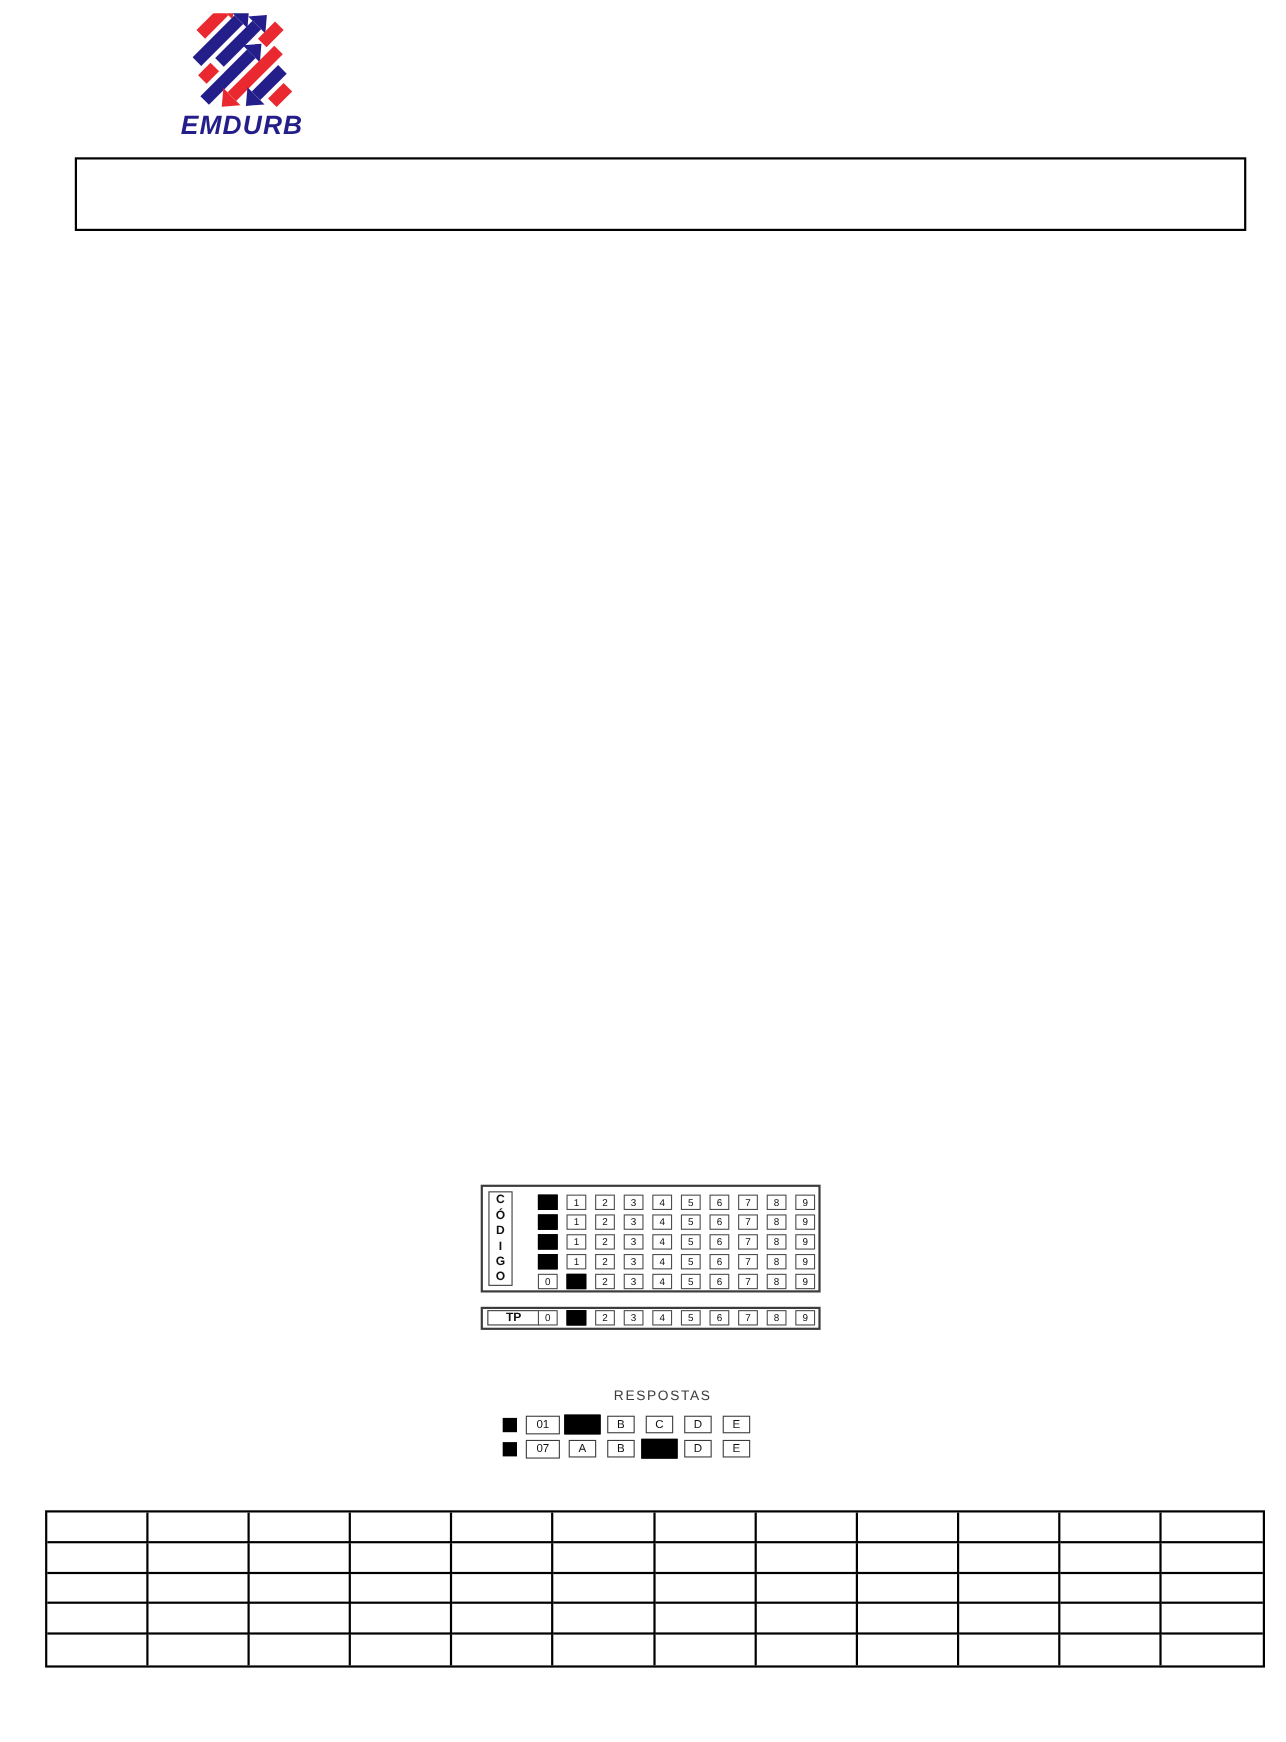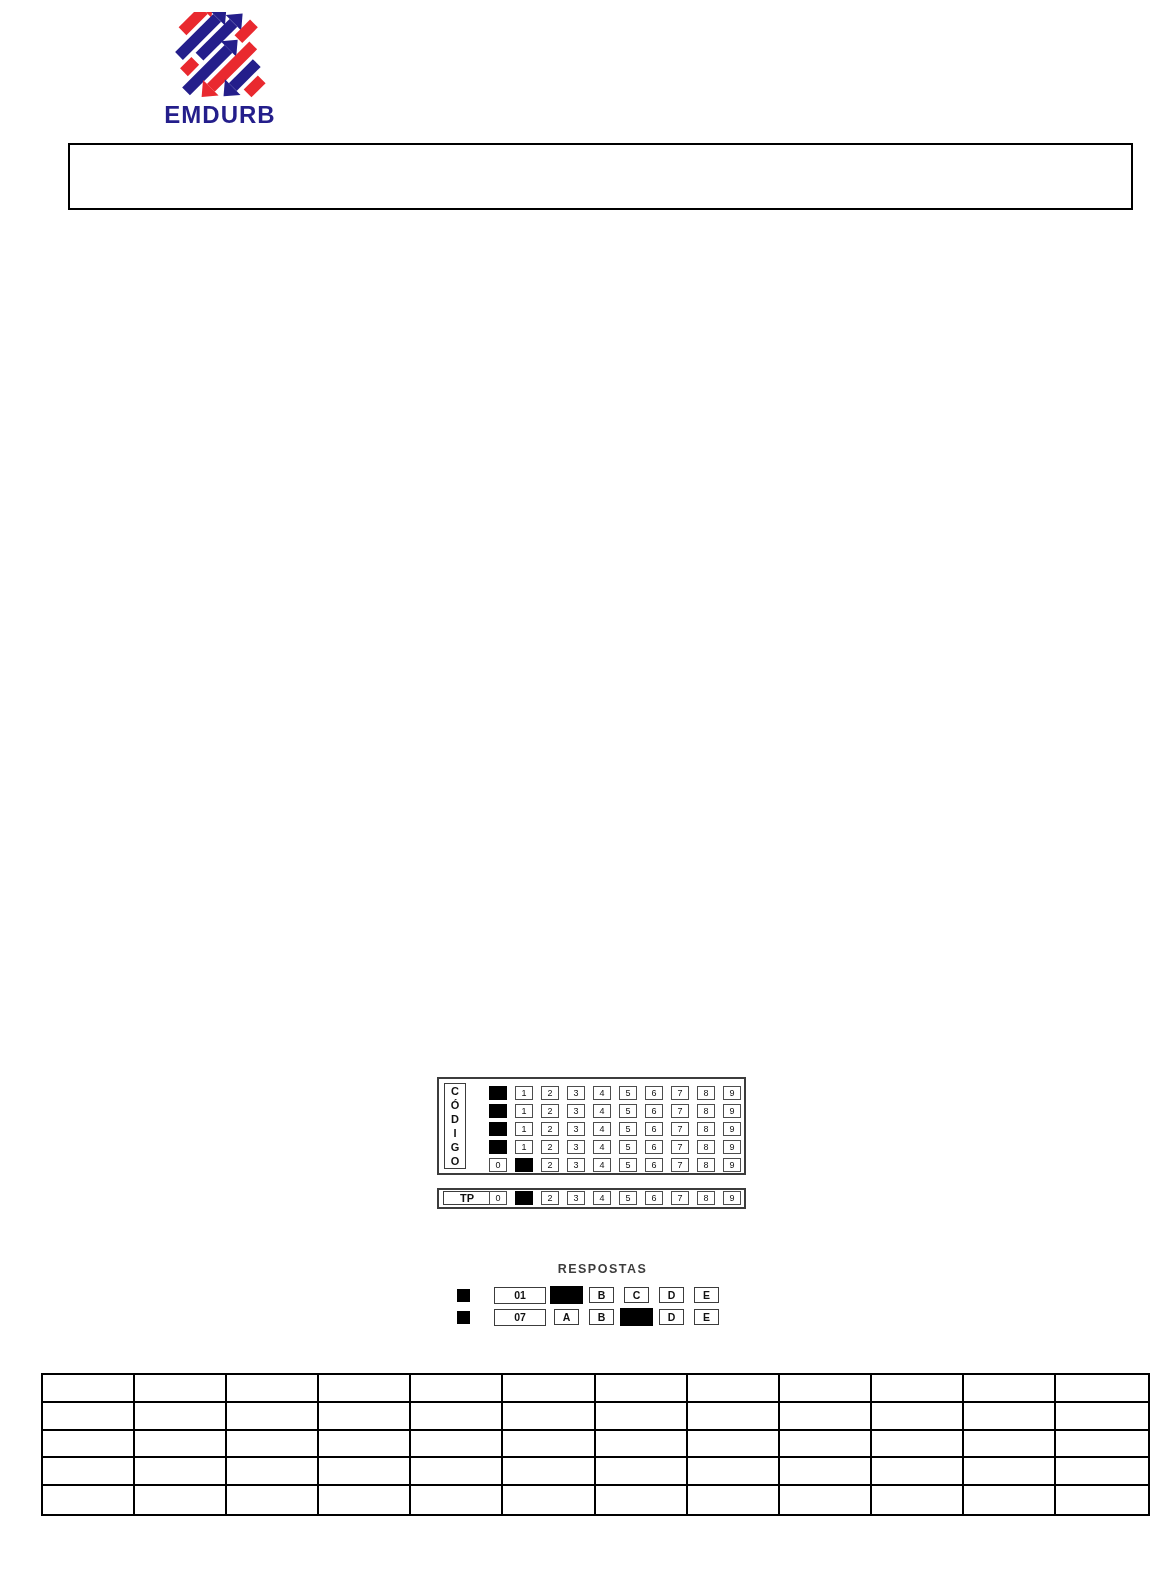--- a/index.html
+++ b/index.html
@@ -2,21 +2,21 @@
 <html style="--logo-red: #E9292F; --logo-blue: #241E8B;"><head>
 <meta charset="utf-8">
 <style>
   html,body{margin:0;padding:0;background:#fff;}
   .page{
     position:relative;width:1169px;height:1584px;background:#fff;
     font-family:"Liberation Sans",sans-serif;overflow:hidden;
   }
 
   
-  .logo{position:absolute;left:150px;top:12px;width:140px;text-align:center;}
+  .logo{position:absolute;left:150px;top:12px;width:140px;text-align:center;font-style:italic;}
   .logo svg{display:block;margin:0 auto;}
   .logo-text{
     margin-top:1px;font-weight:bold;font-size:24px;letter-spacing:1px;
     color:var(--logo-blue,#241E8B);
   }
 
   
   .header-box{
     position:absolute;left:68px;top:143px;width:1065px;height:67px;
     border:2px solid #000;box-sizing:border-box;background:#fff;
@@ -49,31 +49,31 @@
   }
   .tp-label{
     position:absolute;left:4px;top:1px;width:48px;height:14px;
     border:1px solid #3c3c3c;box-sizing:border-box;
     display:flex;align-items:center;justify-content:center;
     font-weight:bold;font-size:11px;color:#111;
   }
   .tp-cells{position:absolute;left:50px;top:1px;}
 
   
-  .respostas{position:absolute;left:455px;top:1262px;width:295px;font-weight:bold;}
+  .respostas{position:absolute;left:455px;top:1262px;width:295px;}
   .resp-title{
     height:16px;margin-bottom:8px;text-align:center;
     font-size:12.5px;letter-spacing:1.5px;color:#3d3d3d;
   }
   .resp-row{display:flex;align-items:center;height:18px;margin-bottom:4px;}
   .resp-bullet{width:13px;height:13px;background:#000;margin-left:2px;flex:none;}
   .resp-num{
-    width:52px;height:17px;border:1.5px solid #3c3c3c;box-sizing:border-box;
+    width:31px;height:17px;border:1.5px solid #3c3c3c;box-sizing:border-box;
     display:flex;align-items:center;justify-content:center;
-    font-size:10.5px;color:#111;margin-left:24px;flex:none;
+    font-size:10.5px;color:#111;margin-left:8px;flex:none;
   }
   .resp-options{display:flex;margin-left:3px;}
   .opt-slot{width:35px;display:flex;justify-content:center;align-items:center;}
   .opt-cell{
     width:25px;height:16px;border:1.5px solid #3c3c3c;box-sizing:border-box;
     display:flex;align-items:center;justify-content:center;
     font-size:10.5px;color:#111;background:#fff;
   }
   .opt-cell.filled{width:33px;height:18px;background:#000;border-color:#000;}
 

